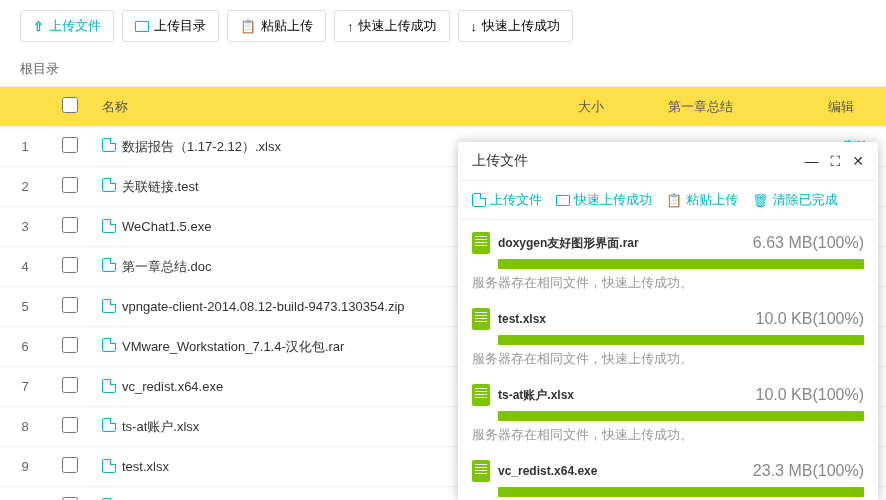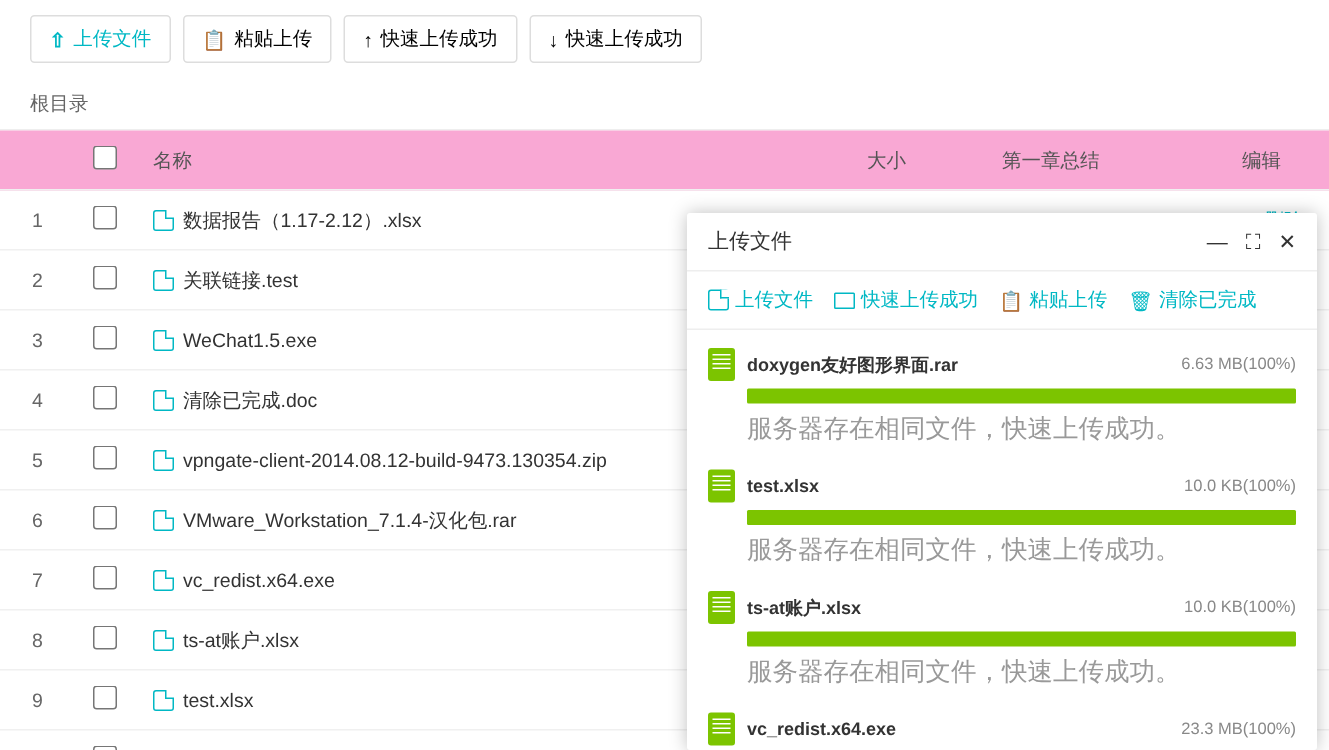--- a/index.html
+++ b/index.html
@@ -6,59 +6,63 @@
 body { font-family: "Microsoft YaHei", Arial, sans-serif; font-size: 13px; color: #333; background: #fff; width: 886px; height: 500px; overflow: hidden; position: relative; }
 
 .toolbar { padding: 10px 20px; display: flex; gap: 8px; }
 .btn { border: 1px solid #ddd; background: #fff; padding: 6px 12px; border-radius: 3px; cursor: pointer; display: inline-flex; align-items: center; gap: 5px; font-size: 13px; }
 .btn.primary { color: #00b8c4; }
 
 .breadcrumb { padding: 8px 20px; color: #666; border-bottom: 1px solid #eee; }
 
 .table { width: 100%; border-collapse: collapse; }
 .table th, .table td { padding: 10px 12px; text-align: left; border-bottom: 1px solid #f0f0f0; }
-.table th { background: #f9a8d4; font-weight: normal; color: #555; }
+.table th { background: #fde047; font-weight: normal; color: #555; }
 .table td.idx { text-align: center; width: 50px; color: #666; }
 .table td.chk, .table th.chk { width: 40px; text-align: center; }
 .table input[type=checkbox] { width: 16px; height: 16px; border: 1px solid #ccc; }
-.file-cell { display: flex; align-items: center; gap: 6px; }
+.file-cell { display: flex; align-items: flex-start; gap: 6px; }
 .file-icon { width: 14px; height: 14px; border: 1.5px solid #00b8c4; border-radius: 2px; display: inline-block; position: relative; }
 .file-icon::before { content: ''; position: absolute; top: -1px; right: -1px; width: 5px; height: 5px; background: #fff; border-left: 1.5px solid #00b8c4; border-bottom: 1.5px solid #00b8c4; }
 .del-link { color: #00b8c4; cursor: pointer; }
 .del-x { color: #00b8c4; font-weight: bold; margin-right: 4px; }
 
 .upload-panel { position: absolute; right: 8px; bottom: 0; width: 420px; background: #fff; box-shadow: 0 0 12px rgba(0,0,0,0.25); border-radius: 2px; }
 .up-head { display: flex; justify-content: space-between; align-items: center; padding: 10px 14px; border-bottom: 1px solid #eee; }
 .up-title { font-size: 14px; }
 .up-ctrls { display: flex; gap: 12px; }
 .up-ctrl { cursor: pointer; color: #333; font-size: 14px; }
 .up-toolbar { display: flex; gap: 14px; padding: 10px 14px; border-bottom: 1px solid #eee; font-size: 13px; }
 .up-tb-item { color: #00b8c4; cursor: pointer; display: inline-flex; align-items: center; gap: 4px; }
 .up-list { max-height: 280px; overflow-y: auto; padding: 4px 14px 10px; }
 .up-item { padding: 8px 0; }
 .up-row { display: flex; align-items: center; gap: 8px; }
 .doc-icon { width: 18px; height: 22px; background: #7cc400; border-radius: 2px; position: relative; flex-shrink: 0; }
 .doc-icon::after { content: ''; position: absolute; top: 4px; left: 3px; right: 3px; height: 1px; background: #fff; box-shadow: 0 3px 0 #fff, 0 6px 0 #fff, 0 9px 0 #fff; }
 .up-name { font-weight: bold; flex: 1; font-size: 12px; }
-.up-size { color: #888; font-size: 11px; }
+.up-size { color: #888; font-size: 16px; }
 .up-bar { height: 10px; background: #7cc400; margin: 5px 0 5px 26px; border-radius: 1px; }
-.up-msg { color: #999; font-size: 17px; margin-left: 26px; }
+.up-msg { color: #999; font-size: 13px; }
 
 .ic { display: inline-block; }
 .ic-upload { color: #00b8c4; font-weight: bold; }
 .ic-folder { width: 14px; height: 11px; border: 1.5px solid #00b8c4; border-radius: 1px; display: inline-block; }
 .ic-paste { color: #00b8c4; }
 </style>
 </head>
 <body>
 
 <div class="toolbar">
   <button class="btn primary">
       <span class="ic ic-upload">⇧</span>
       <span>上传文件</span>
+    </button>
+  <button class="btn">
+      <span class="ic ic-folder"></span>
+      <span>上传目录</span>
     </button>
   <button class="btn">
       <span class="ic ic-paste">📋</span>
       <span>粘贴上传</span>
     </button>
   <button class="btn">
       <span>↑</span>
       <span>快速上传成功</span>
     </button>
   <button class="btn">
@@ -119,21 +123,21 @@
   <td></td>
   <td></td>
   <td></td>
       </tr>
       <tr>
         <td class="idx">4</td>
   <td class="chk"><input type="checkbox" style=""></td>
   <td>
           <div class="file-cell">
             <span class="file-icon"></span>
-            <span>清除已完成.doc</span>
+            <span>第一章总结.doc</span>
           </div>
         </td>
   <td></td>
   <td></td>
   <td></td>
       </tr>
       <tr>
         <td class="idx">5</td>
   <td class="chk"><input type="checkbox" style=""></td>
   <td>

